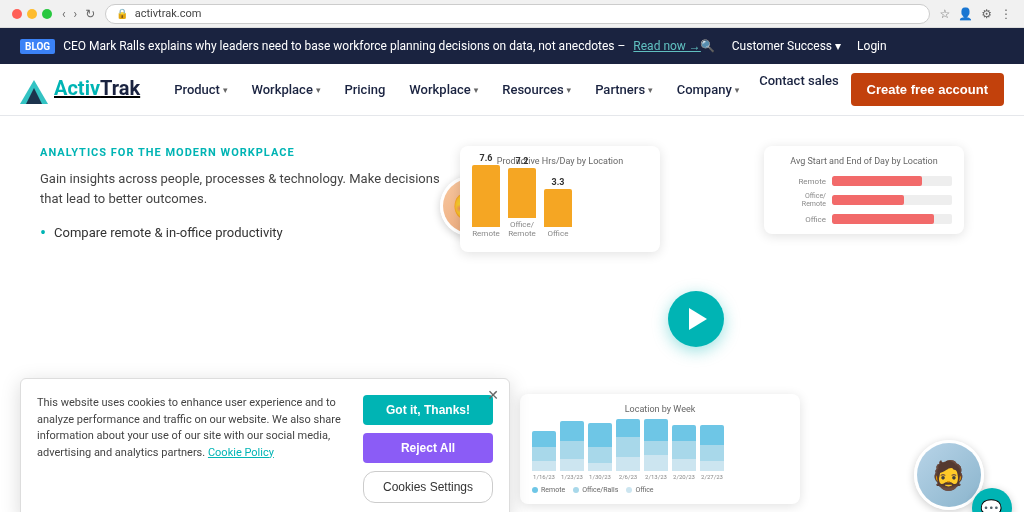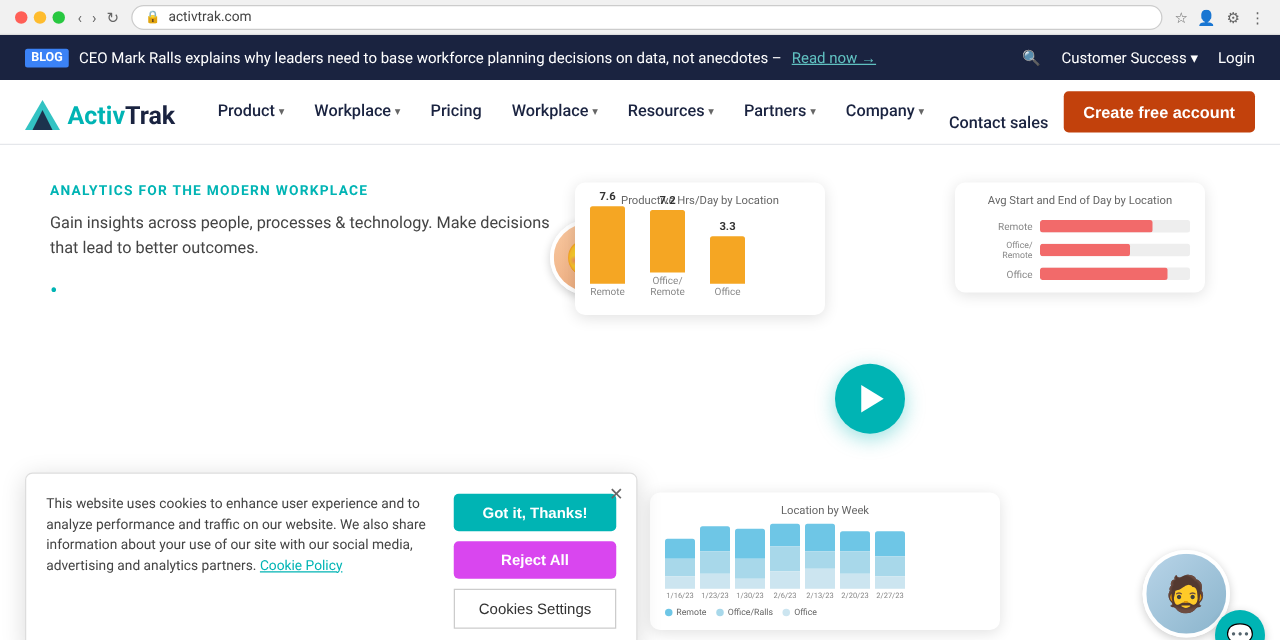--- a/index.html
+++ b/index.html
@@ -4,21 +4,20 @@
   <style>
     * { margin: 0; padding: 0; box-sizing: border-box; }
     body { font-family: -apple-system, BlinkMacSystemFont, 'Segoe UI', Roboto, sans-serif; width: 1024px; height: 512px; overflow: hidden; background: #fff; }
 
     
     .top-banner {
       background: #1a2340;
       color: #fff;
       display: flex;
       align-items: center;
-      justify-content: space-between;
       padding: 8px 20px;
       font-size: 12px;
       height: 36px;
     }
     .top-banner-left { display: flex; align-items: center; gap: 8px; }
     .blog-badge {
       background: #3b82f6;
       color: #fff;
       font-size: 10px;
       font-weight: 700;
@@ -34,32 +33,32 @@
 
     
     .navbar {
       display: flex;
       align-items: center;
       padding: 0 20px;
       height: 52px;
       border-bottom: 1px solid #e5e7eb;
       background: #fff;
     }
-    .logo { display: flex; align-items: flex-end; gap: 6px; margin-right: 24px; }
+    .logo { display: flex; align-items: flex-start; gap: 6px; margin-right: 24px; text-decoration: underline; }
     .logo-icon { width: 28px; height: 28px; }
     .logo-text { font-size: 20px; font-weight: 700; color: #1a2340; }
     .logo-text span { color: #00b4b4; }
     .nav-links { display: flex; gap: 4px; flex: 1; }
     .nav-item {
       display: flex; align-items: center; gap: 3px;
       padding: 6px 10px; font-size: 13px; color: #1a2340;
       cursor: pointer; font-weight: 500;
     }
     .chevron { font-size: 9px; color: #666; }
-    .nav-right { display: flex; align-items: flex-end; gap: 12px; }
+    .nav-right { display: flex; align-items: flex-start; gap: 12px; }
     .contact-sales { font-size: 13px; font-weight: 500; color: #1a2340; cursor: pointer; }
     .cta-btn {
       background: #c2410c;
       color: #fff;
       border: none;
       padding: 9px 16px;
       border-radius: 4px;
       font-size: 13px;
       font-weight: 600;
       cursor: pointer;
@@ -120,21 +119,21 @@
       box-shadow: 0 2px 12px rgba(0,0,0,0.12);
       padding: 10px 12px;
       position: absolute;
     }
     .chart-title { font-size: 9px; color: #666; margin-bottom: 6px; text-align: center; }
     .chart-panel-top-left { top: 0; left: 0; width: 200px; }
     .chart-panel-top-right { top: 0; right: 20px; width: 200px; }
     .chart-panel-bottom { bottom: 0; left: 30px; width: 300px; }
 
     
-    .bar-chart { display: flex; align-items: flex-end; gap: 20px; height: 70px; padding-bottom: 4px; }
+    .bar-chart { display: flex; align-items: flex-end; gap: 8px; height: 70px; padding-bottom: 4px; }
     .bar-group { display: flex; flex-direction: column; align-items: center; gap: 2px; }
     .bar { width: 28px; border-radius: 2px 2px 0 0; }
     .bar-label { font-size: 8px; color: #888; text-align: center; }
     .bar-value { font-size: 9px; font-weight: 700; color: #333; }
 
     
     .h-bar-chart { display: flex; flex-direction: column; gap: 6px; }
     .h-bar-row { display: flex; align-items: center; gap: 6px; }
     .h-bar-label { font-size: 8px; color: #888; width: 50px; text-align: right; }
     .h-bar-track { flex: 1; height: 10px; background: #eee; border-radius: 2px; overflow: hidden; }
@@ -222,34 +221,34 @@
       background: #00b4b4;
       color: #fff;
       border: none;
       border-radius: 4px;
       padding: 8px 10px;
       font-size: 12px;
       font-weight: 600;
       cursor: pointer;
     }
     .cookie-reject {
-      background: #d946ef;
+      background: #8b5cf6;
       color: #fff;
       border: none;
       border-radius: 4px;
       padding: 8px 10px;
       font-size: 12px;
       font-weight: 600;
       cursor: pointer;
     }
     .cookie-settings {
       background: #fff;
       color: #333;
       border: 1px solid #ccc;
-      border-radius: 0;
+      border-radius: 12px;
       padding: 8px 10px;
       font-size: 12px;
       cursor: pointer;
     }
     .cookie-close {
       position: absolute;
       top: 8px;
       right: 10px;
       cursor: pointer;
       font-size: 14px;
@@ -386,20 +385,21 @@
   </div>
 </nav>
 
 <div class="hero">
 
   <div class="hero-left">
     <p class="hero-tag">Analytics for the Modern Workplace</p>
     <p class="hero-subtitle">Gain insights across people, processes &amp; technology. Make decisions that lead to better outcomes.</p>
     <div class="hero-bullet">
       <span class="bullet-dot">•</span>
+      <span>Compare remote &amp; in-office productivity</span>
     </div>
   </div>
 
   <div class="hero-right">
 
     <div class="person-circle person1">
       <div class="person-face" style="background: linear-gradient(135deg, #f8c8a0, #e8a070);">😊</div>
     </div>
 
     <div class="chart-panel chart-panel-top-left">

